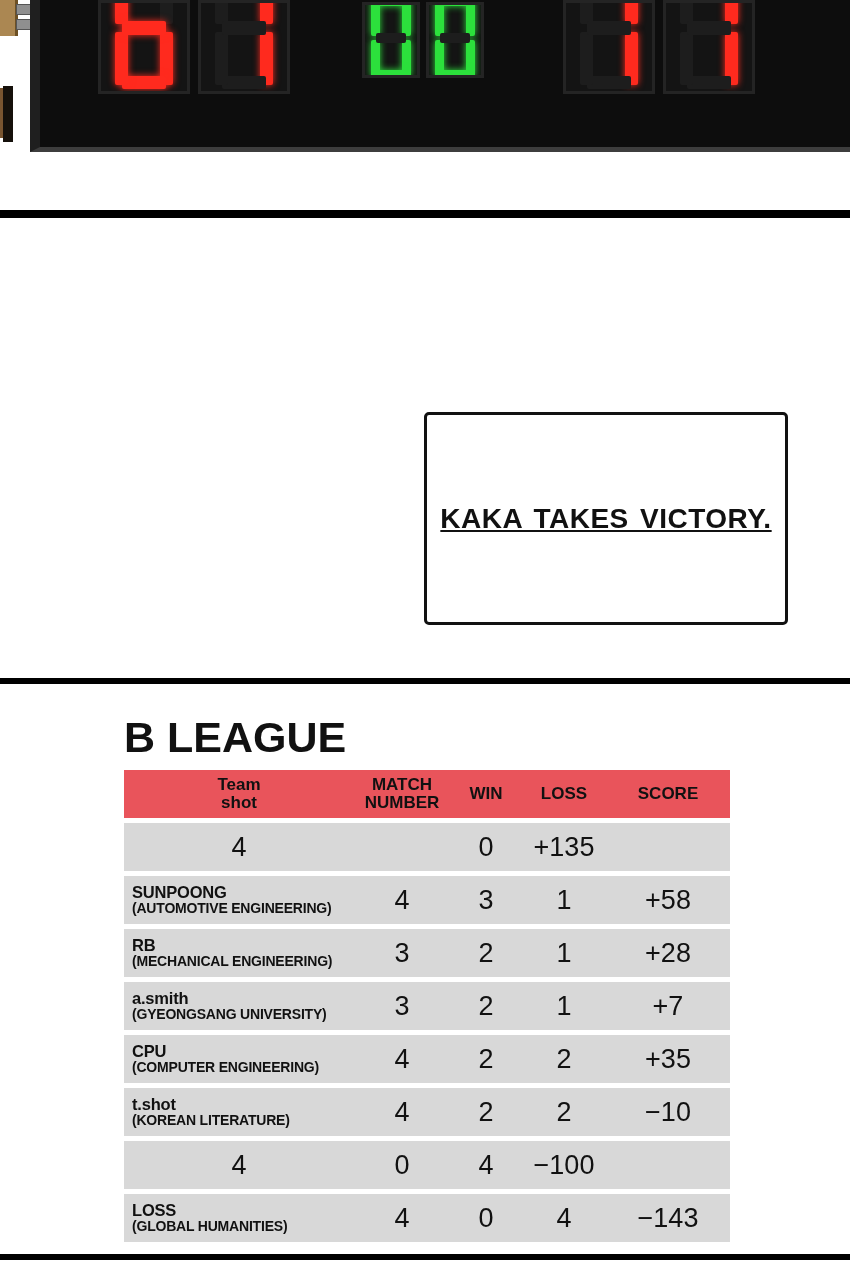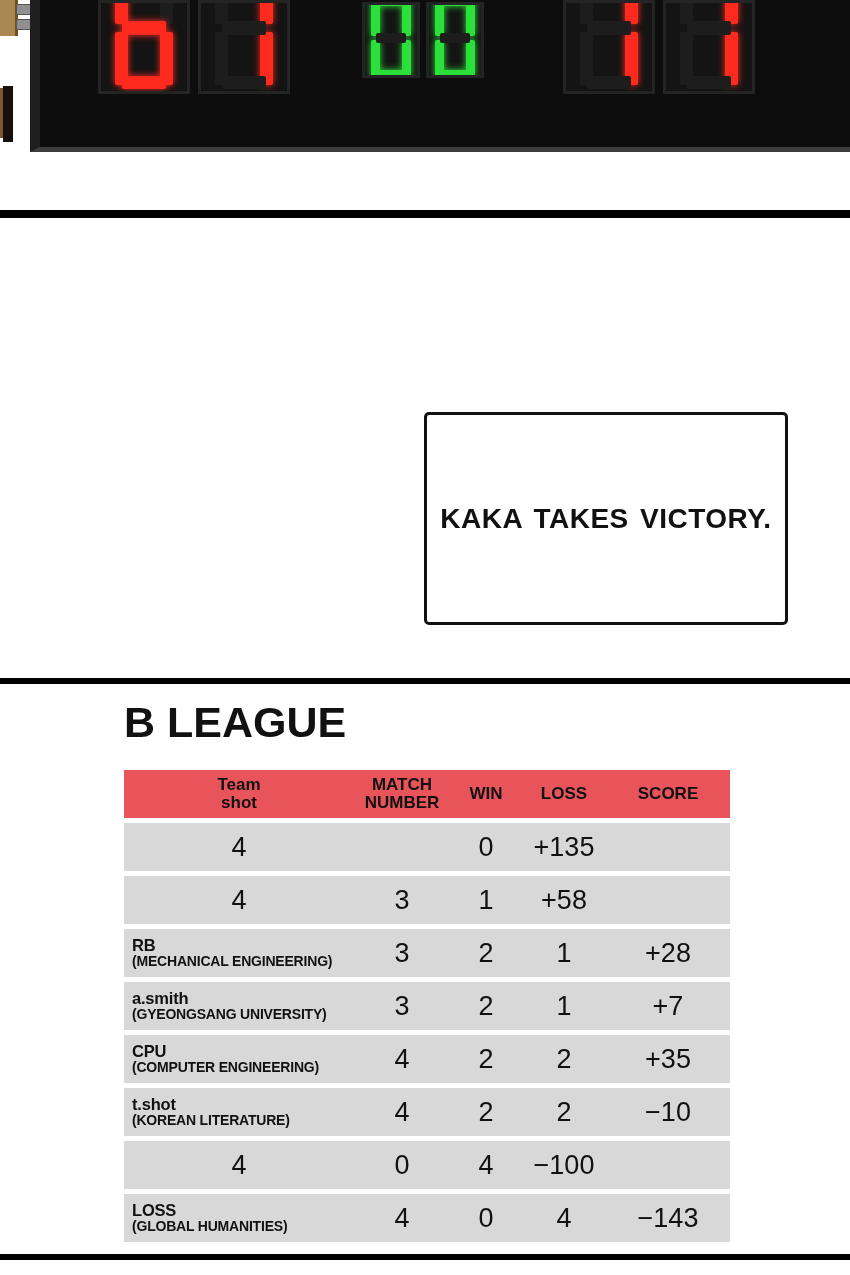--- a/index.html
+++ b/index.html
@@ -49,25 +49,26 @@
 
   
   .speech-box{
     position:absolute;left:424px;top:412px;width:364px;height:213px;box-sizing:border-box;
     background:#fff;border:3px solid #111;border-radius:5px;
     display:flex;align-items:center;justify-content:center;text-align:center;
   }
   .speech-text{
     font-weight:bold;font-size:28px;letter-spacing:0.5px;word-spacing:3px;
     text-transform:uppercase;
+    text-decoration:underline;
   }
 
   
   .league-title{
-    position:absolute;left:124px;top:698px;margin:0;
+    position:absolute;left:124px;top:713px;margin:0;
     font-size:43px;font-weight:600;letter-spacing:0;color:#111;
   }
   .ltable{position:absolute;left:124px;top:770px;width:606px;}
   .thead,.trow{
     display:grid;grid-template-columns:230px 96px 72px 84px 124px;
     height:48px;align-items:center;
   }
   .thead{background:var(--header-red,#e9545b);}
   .hcell{
     display:flex;flex-direction:column;align-items:center;justify-content:center;
@@ -200,20 +201,24 @@
       </div>
       <div id="tbody">
   <div class="trow">
     <div class="cell num c-match">4</div>
     <div class="cell num c-win"></div>
     <div class="cell num c-loss">0</div>
     <div class="cell num c-score">+135</div>
   </div>
 
   <div class="trow">
+    <div class="cell team">
+      <span class="tname">SUNPOONG</span>
+      <span class="tdept">(AUTOMOTIVE ENGINEERING)</span>
+    </div>
     <div class="cell num c-match">4</div>
     <div class="cell num c-win">3</div>
     <div class="cell num c-loss">1</div>
     <div class="cell num c-score">+58</div>
   </div>
 
   <div class="trow">
     <div class="cell team">
       <span class="tname">RB</span>
       <span class="tdept">(MECHANICAL ENGINEERING)</span>

